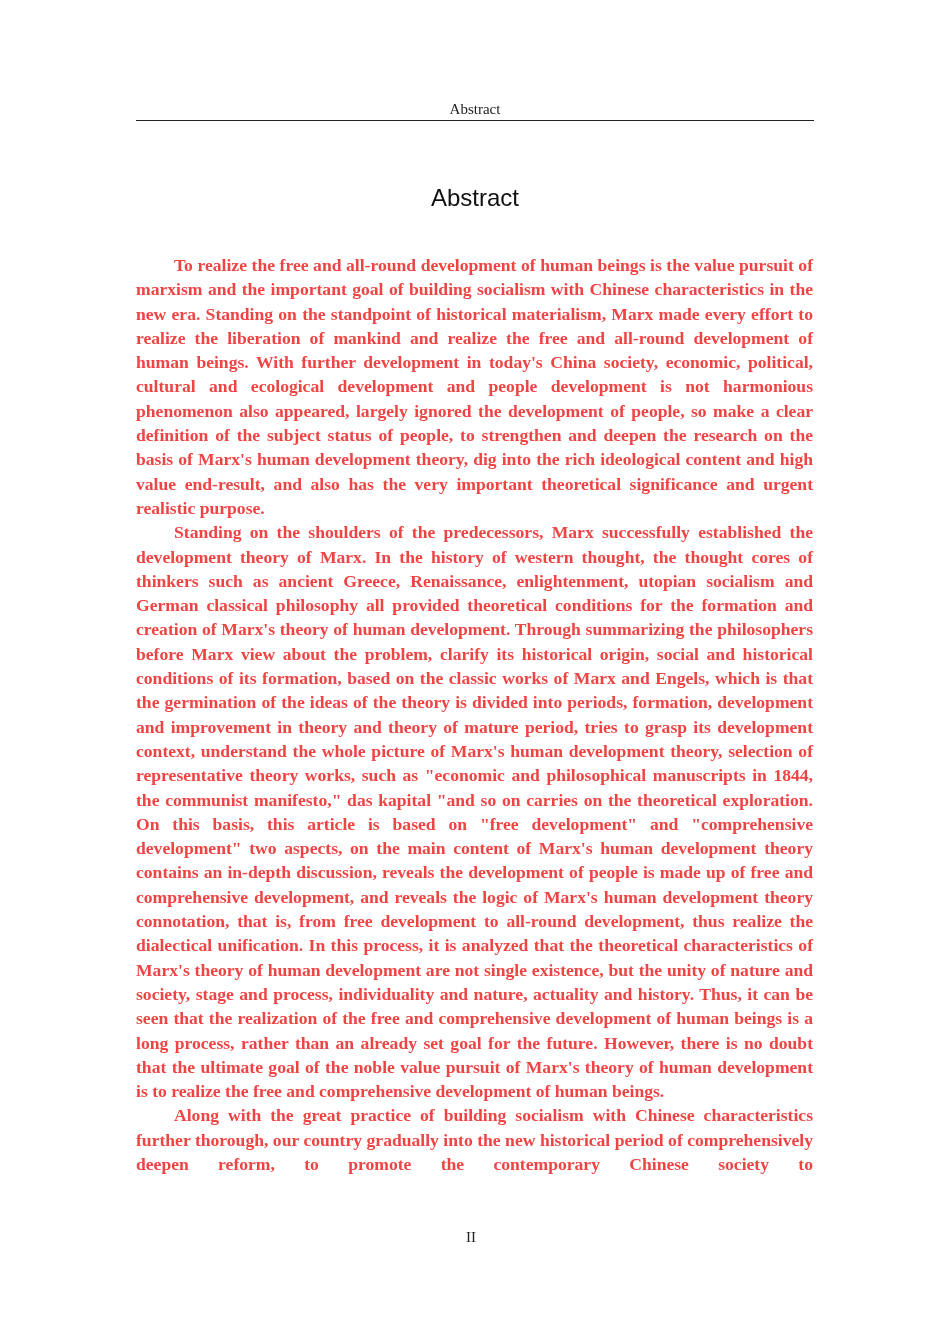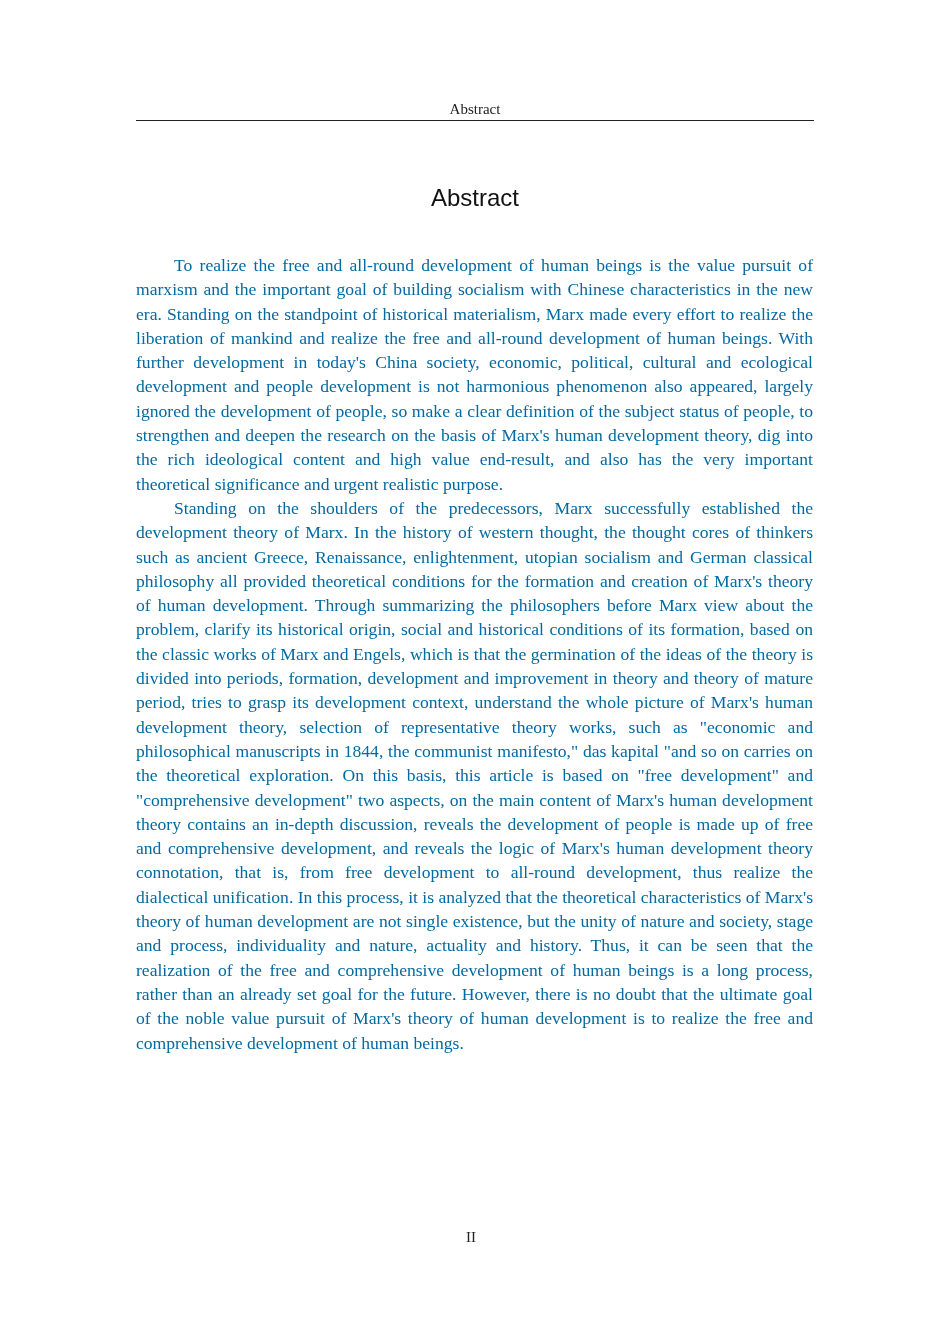--- a/index.html
+++ b/index.html
@@ -45,21 +45,22 @@
       color: #111;
     }
     .body-text {
       position: absolute;
       left: 136px;
       top: 253px;
       width: 677px;
       font-family: "Liberation Serif", serif;
       font-size: 17.6px;
       line-height: 24.3px;
-      color: #0369a1;
+      color: #ef4444;
+      font-weight: bold;
     }
     .body-text p {
       margin: 0;
       text-indent: 38px;
       text-align: justify;
       text-align-last: left;
     }
     .body-text p.cont {
       text-align-last: justify;
     }
@@ -79,15 +80,16 @@
 <body>
 
 <div class="running-header">Abstract</div>
 <div class="header-rule"></div>
 
 <h1 class="page-title" style="margin:0;font-weight:normal;">Abstract</h1>
 
 <div class="body-text">
   <p>To realize the free and all-round development of human beings is the value pursuit of marxism and the important goal of building socialism with Chinese characteristics in the new era. Standing on the standpoint of historical materialism, Marx made every effort to realize the liberation of mankind and realize the free and all-round development of human beings. With further development in today's China society, economic, political, cultural and ecological development and people development is not harmonious phenomenon also appeared, largely ignored the development of people, so make a clear definition of the subject status of people, to strengthen and deepen the research on the basis of Marx's human development theory, dig into the rich ideological content and high value end-result, and also has the very important theoretical significance and urgent realistic purpose.</p>
   <p>Standing on the shoulders of the predecessors, Marx successfully established the development theory of Marx. In the history of western thought, the thought cores of thinkers such as ancient Greece, Renaissance, enlightenment, utopian socialism and German classical philosophy all provided theoretical conditions for the formation and creation of Marx's theory of human development. Through summarizing the philosophers before Marx view about the problem, clarify its historical origin, social and historical conditions of its formation, based on the classic works of Marx and Engels, which is that the germination of the ideas of the theory is divided into periods, formation, development and improvement in theory and theory of mature period, tries to grasp its development context, understand the whole picture of Marx's human development theory, selection of representative theory works, such as "economic and philosophical manuscripts in 1844, the communist manifesto," das kapital "and so on carries on the theoretical exploration. On this basis, this article is based on "free development" and "comprehensive development" two aspects, on the main content of Marx's human development theory contains an in-depth discussion, reveals the development of people is made up of free and comprehensive development, and reveals the logic of Marx's human development theory connotation, that is, from free development to all-round development, thus realize the dialectical unification. In this process, it is analyzed that the theoretical characteristics of Marx's theory of human development are not single existence, but the unity of nature and society, stage and process, individuality and nature, actuality and history. Thus, it can be seen that the realization of the free and comprehensive development of human beings is a long process, rather than an already set goal for the future. However, there is no doubt that the ultimate goal of the noble value pursuit of Marx's theory of human development is to realize the free and comprehensive development of human beings.</p>
+  <p class="cont">Along with the great practice of building socialism with Chinese characteristics further thorough, our country gradually into the new historical period of comprehensively deepen reform, to promote the contemporary Chinese society to</p>
 </div>
 
 <div class="page-number">II</div>
 
 </body></html>

